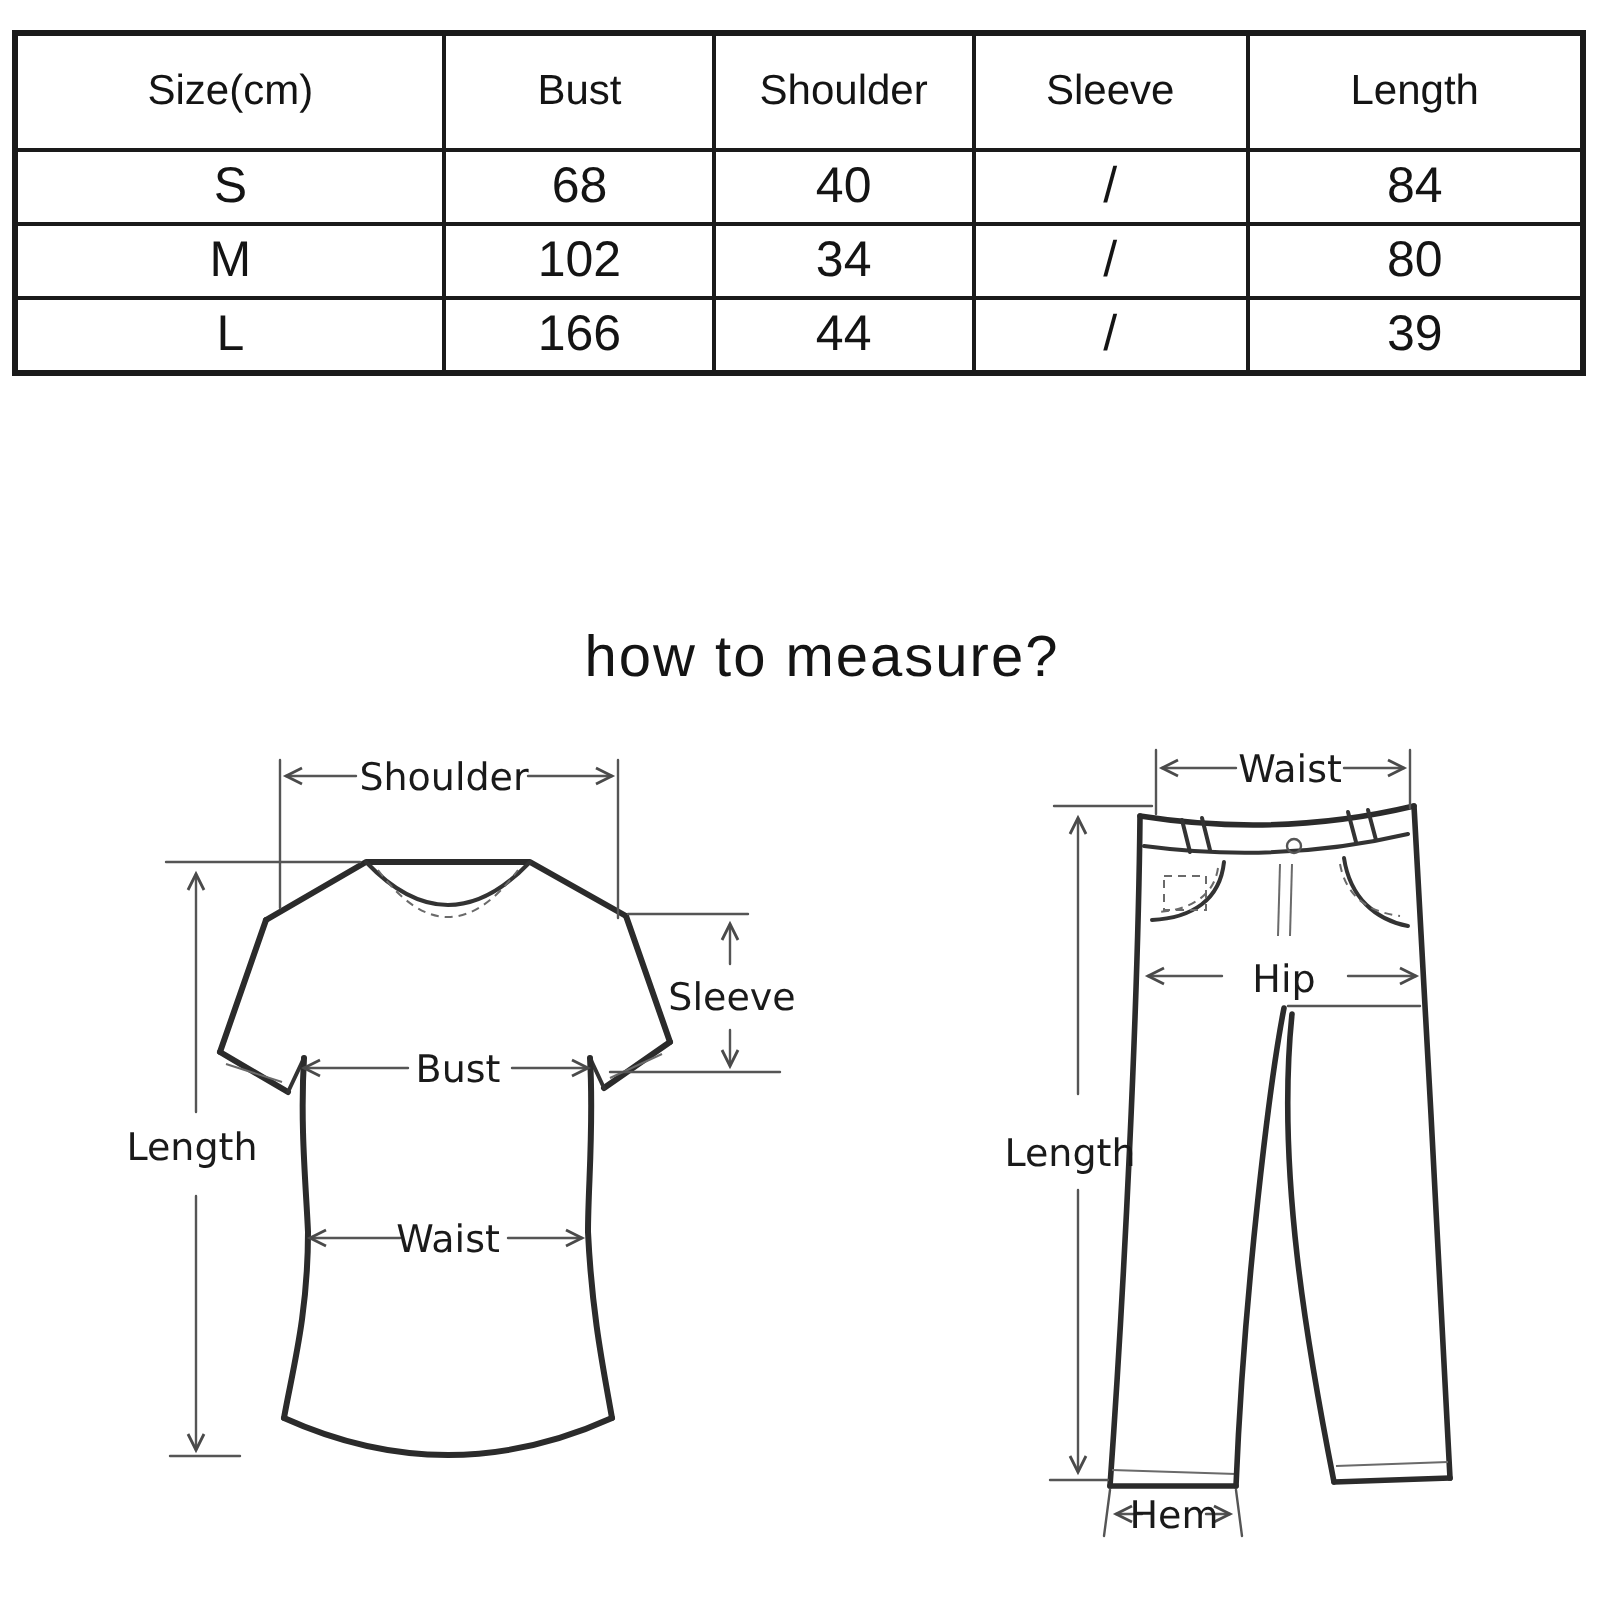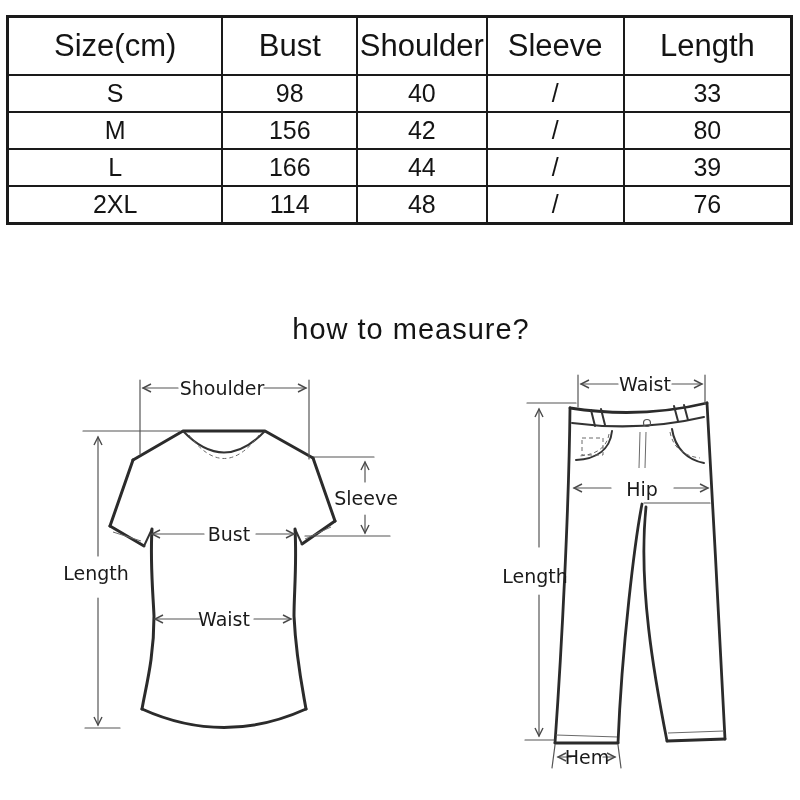--- a/index.html
+++ b/index.html
@@ -10,21 +10,21 @@
   
   .size-table{
     position:absolute;left:6px;top:15px;width:787px;
     border-collapse:collapse;table-layout:fixed;
     border:3px solid #1a1a1a;
   }
   .size-table th,.size-table td{
     border:2px solid #1a1a1a;text-align:center;vertical-align:middle;padding:0;
     font-weight:400;color:#141414;background:#fff;
   }
-  .size-table th{height:56px;font-size:31px;}
+  .size-table th{height:56px;font-size:21px;}
   .size-table td{height:35px;font-size:25px;}
   
   .measure-heading{
     position:absolute;left:0;top:302px;width:100%;margin:11px;
     text-align:center;font-family:Liberation Sans, sans-serif;
     font-size:29px;font-weight:500;letter-spacing:1px;color:#141414;
   }
   
   .shirt-svg{position:absolute;left:58px;top:358px;}
   .pants-svg{position:absolute;left:470px;top:355px;}
@@ -53,45 +53,38 @@
         <th>Size(cm)</th>
         <th>Bust</th>
         <th>Shoulder</th>
         <th>Sleeve</th>
         <th>Length</th>
       </tr>
     </thead>
     <tbody>
       <tr>
         <td>S</td>
-        <td>98</td>
+        <td>68</td>
         <td>40</td>
         <td>/</td>
-        <td>33</td>
+        <td>84</td>
       </tr>
       <tr>
         <td>M</td>
-        <td>156</td>
-        <td>42</td>
+        <td>102</td>
+        <td>34</td>
         <td>/</td>
         <td>80</td>
       </tr>
       <tr>
         <td>L</td>
         <td>166</td>
         <td>44</td>
         <td>/</td>
         <td>39</td>
-      </tr>
-      <tr>
-        <td>2XL</td>
-        <td>114</td>
-        <td>48</td>
-        <td>/</td>
-        <td>76</td>
       </tr>
     </tbody>
   </table>
 
   <h2 class="measure-heading">how to measure?</h2>
 
   <svg class="shirt-svg" width="360" height="420" viewBox="0 0 360 420">
     <defs>
       <marker id="ahS" markerWidth="14" markerHeight="14" refX="9" refY="5" orient="auto" markerUnits="userSpaceOnUse">
         <path d="M1,1 L9,5 L1,9" fill="none" stroke="#4a4a4a" stroke-width="1.4"></path>

